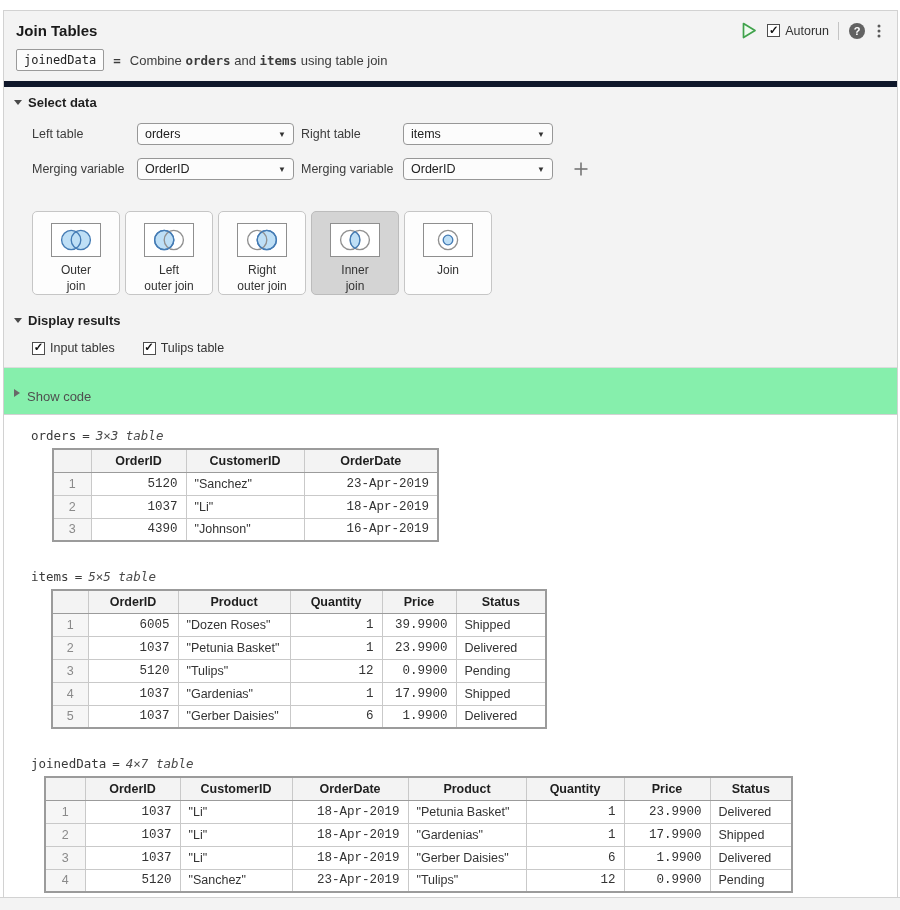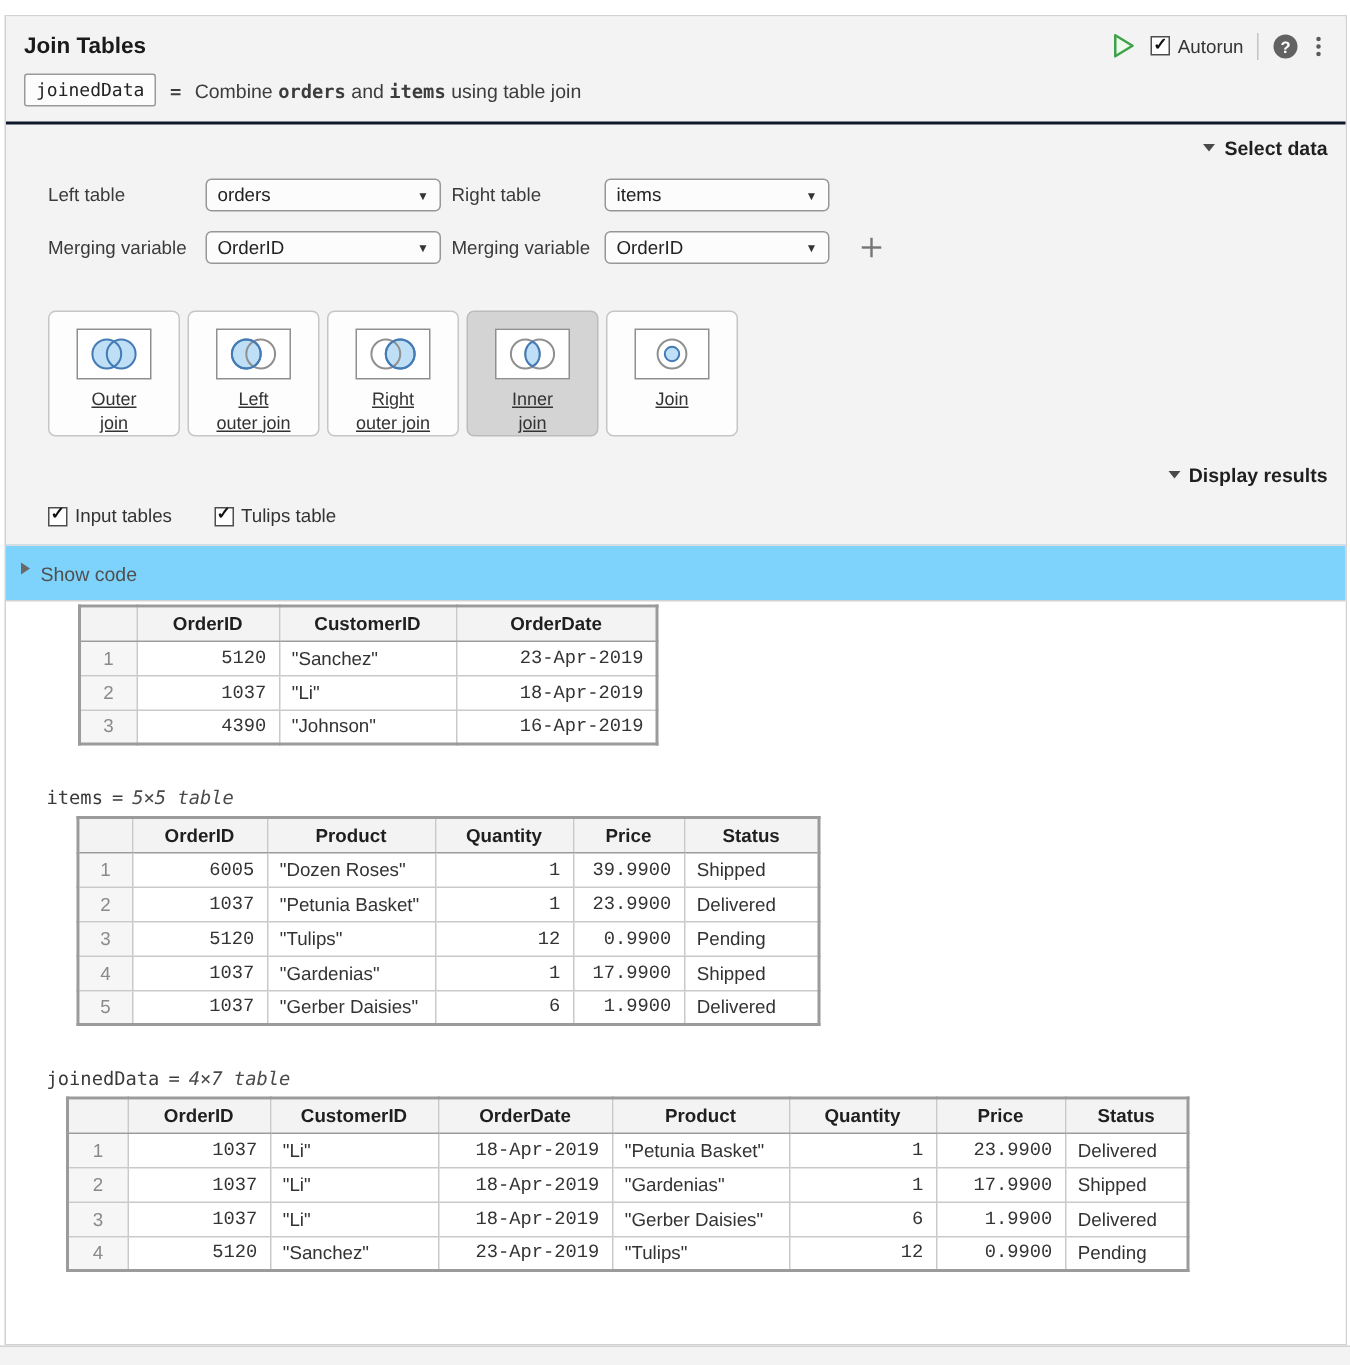--- a/index.html
+++ b/index.html
@@ -9,69 +9,69 @@
     background:#ffffff; color:#333;
     font-family:"Liberation Sans", sans-serif; font-size:13px;
   }
   .widget {
     position:absolute; top:10px; left:3px; right:2px; bottom:13px;
     border:1px solid #d2d2d2; display:flex; flex-direction:column;
     background:#fff;
   }
   
   .panel { background:#f3f3f3; }
-  .panel-header { padding:10px 14px 10px 12px; border-bottom:2px solid #0f172a; }
+  .panel-header { padding:10px 14px 10px 12px; border-bottom:6px solid #0f172a; }
   .title-row { display:flex; align-items:center; }
   .title { font-size:15px; font-weight:bold; color:#1a1a1a; margin:0; }
   .toolbar { margin-left:auto; display:flex; align-items:center; gap:9px; }
   .tb-icon { display:flex; align-items:center; cursor:pointer; }
   .divider-v { width:1px; height:18px; background:#c4c4c4; }
   .check-item { display:flex; align-items:center; gap:5px; font-size:12.5px; color:#333; cursor:pointer; }
   .cb { width:13px; height:13px; background:#fff; border:1px solid #4d4d4d;
         display:flex; align-items:center; justify-content:center;
         font-size:11.5px; font-weight:bold; color:#111; line-height:1; }
   .summary-row { display:flex; align-items:center; margin-top:9px; gap:9px; color:#3c3c3c; }
   .mono { font-family:"DejaVu Sans Mono", monospace; }
   .var-box { font-family:"DejaVu Sans Mono", monospace; font-size:12px; color:#222;
              background:#fcfcfc; border:1px solid #9a9a9a; border-radius:2px;
              padding:3px 7px; cursor:text; }
   .eq-sign { font-family:"DejaVu Sans Mono", monospace; font-weight:bold; font-size:12.5px; }
   .bold-mono { font-family:"DejaVu Sans Mono", monospace; font-weight:bold; font-size:12.5px; }
 
   .section { padding:8px 12px 4px 10px; }
   .section-header { display:flex; align-items:center; gap:6px; font-weight:bold;
-                    font-size:13px; color:#1f1f1f; cursor:pointer;justify-content:flex-end; }
+                    font-size:13px; color:#1f1f1f; cursor:pointer; }
   .tri-down { width:0; height:0; border-left:4px solid transparent;
               border-right:4px solid transparent; border-top:5px solid #4a4a4a; }
   .tri-right { width:0; height:0; border-top:4px solid transparent;
                border-bottom:4px solid transparent; border-left:6px solid #696969; }
 
   .form-grid { display:grid; grid-template-columns:105px 164px 102px 158px 40px;
                row-gap:13px; align-items:center; margin:13px 0 8px 18px; }
   .form-label { color:#3b3b3b; font-size:12.5px; }
   .dd { position:relative; height:22px; width:157px; background:#fcfcfc;
         border:1px solid #979797; border-radius:4px; display:flex; align-items:center;
         padding:0 20px 0 7px; font-size:12.5px; color:#222; cursor:pointer; }
   .dd .arrow { position:absolute; right:7px; top:6px; font-size:8px; color:#333; }
   .dd.dd2 { width:150px; }
   .plus-wrap { display:flex; align-items:center; justify-content:center; cursor:pointer; }
 
-  .join-row { display:flex; gap:5px; margin:11px 0 6px 18px;text-decoration:underline; }
+  .join-row { display:flex; gap:5px; margin:11px 0 6px 18px; }
   .join-btn { width:88px; height:84px; background:#fdfdfd; border:1px solid #c6c6c6;
               border-radius:5px; display:flex; flex-direction:column; align-items:center;
               padding-top:11px; cursor:pointer; }
   .join-btn.selected { background:#d4d4d4; border-color:#bcbcbc; }
   .icon-box { width:50px; height:34px; background:#fff; border:1px solid #8f8f8f;
               display:flex; align-items:center; justify-content:center; }
   .join-label { font-size:12px; color:#333; text-align:center; line-height:1.3; margin-top:6px; }
 
   .checks { display:flex; gap:28px; margin:13px 0 8px 18px; }
 
-  .show-code { display:flex; gap:7px; padding:11px 12px 10px 10px;
-               color:#4f4f4f; font-size:13px; background:#7dd3fc;
+  .show-code { display:flex; gap:7px; padding:21px 12px 10px 10px;
+               color:#4f4f4f; font-size:13px; background:#86efac;
                border-top:1px solid #dcdcdc; cursor:pointer; }
 
   
   .output { background:#fff; flex:1; border-top:1px solid #d2d2d2; padding-top:2px; }
   .out-block { margin-bottom:27px; }
   .out-label { margin:11px 0 5px 27px; font-family:"DejaVu Sans Mono", monospace;
                font-size:12.5px; color:#3a3a3a; }
   .out-label .eq { margin:0 6px; }
   .out-label .dims { font-style:italic; color:#4a4a4a; }
   table.mtable { border-collapse:collapse; table-layout:fixed;
@@ -243,20 +243,21 @@
     </div>
 
     <div class="show-code">
       <span class="tri-right"></span>
       <span>Show code</span>
     </div>
   </div>
 
   <div class="output" id="outputs">
       <div class="out-block">
+        <div class="out-label"><span class="mono">orders</span><span class="mono eq">=</span><span class="mono dims">3×3 table</span></div>
         <table class="mtable ml48">
           <colgroup>
             <col style="width:38px">
             <col style="width:95px">
             <col style="width:118px">
             <col style="width:134px">
           </colgroup>
           <thead>
             <tr>
               <th></th>

